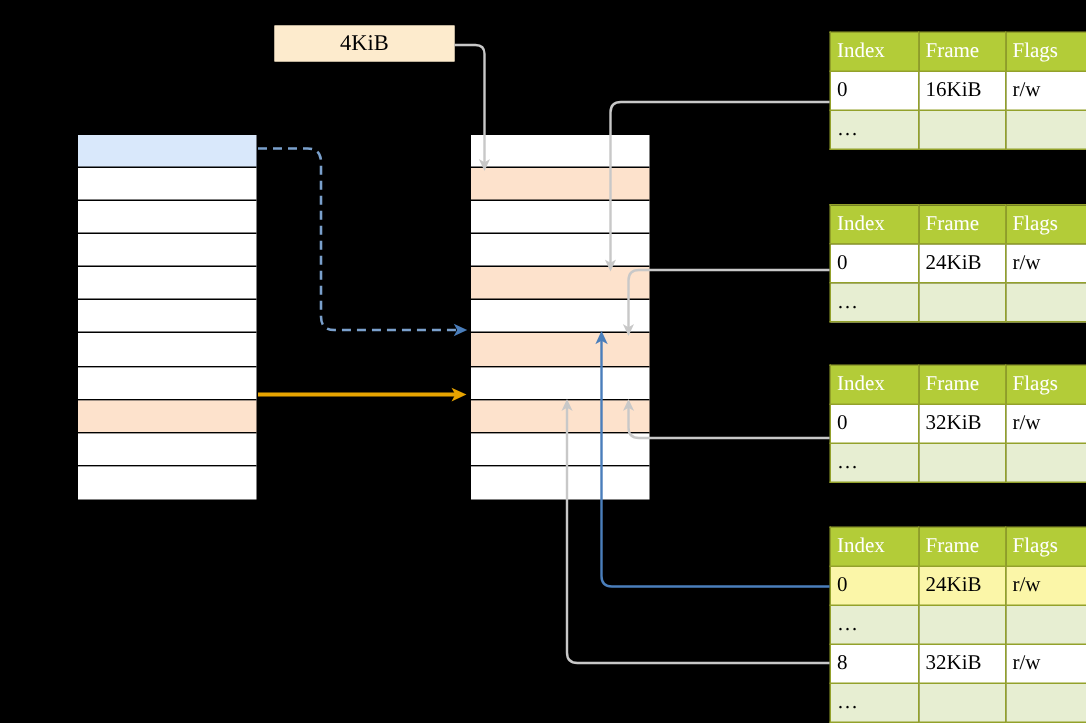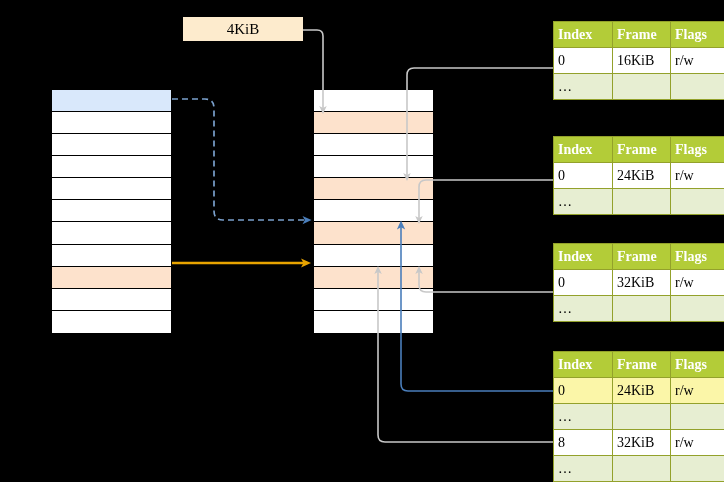--- a/index.html
+++ b/index.html
@@ -31,21 +31,21 @@
     border:1px solid #93a12b;
     font-size:14px;
     padding:2px 4px;
     box-sizing:border-box;
     height:26px;
     vertical-align:middle;
     font-weight:normal;
     color:#000;
   }
   .ptable th{
-    background:#b3cc38;color:#ffffff;font-weight:bold;text-align:left;
+    background:#b3cc38;color:#ffffff;font-weight:normal;text-align:left;
     border:1px solid #93a12b;
     margin-left:43px;
   }
   .ptable td.white{background:#ffffff;}
   .ptable td.pale{background:#e7eed2;}
   .ptable td.hl{background:#fbf6a8;}
   .col-idx{width:59px;}
   .col-frm{width:58px;}
   .col-flg{width:55px;}
 

